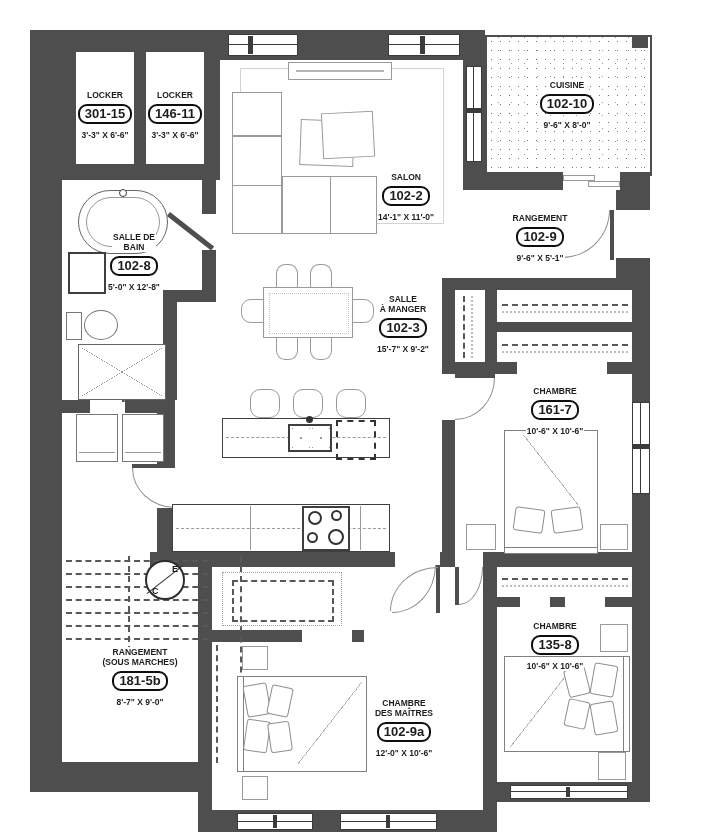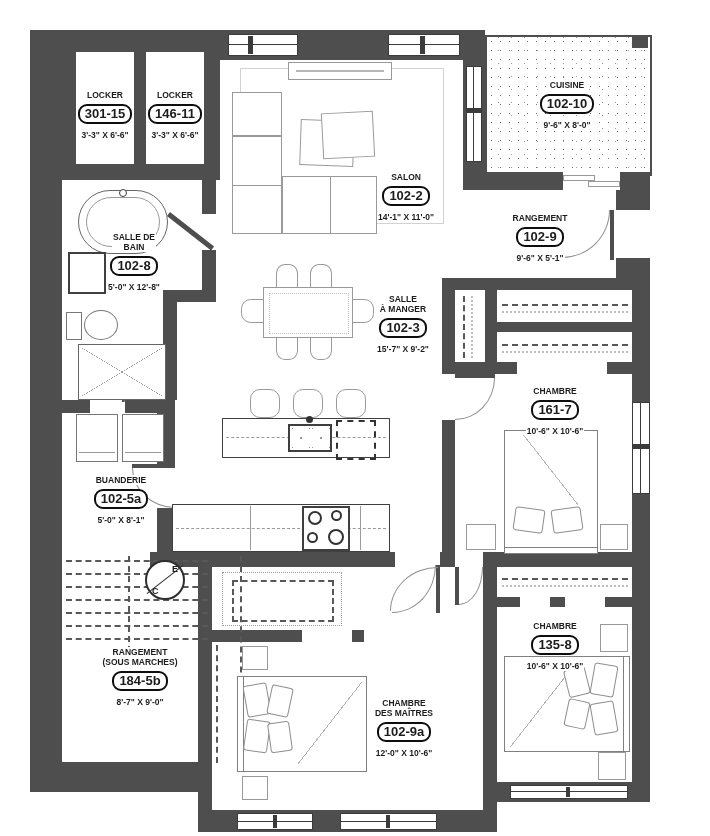--- a/index.html
+++ b/index.html
@@ -315,29 +315,24 @@
     <div class="rname">SALLE
 À MANGER</div>
     <span class="rnumwrap"><span class="rnum">102-3</span></span>
     <div class="rdims">15'-7" X 9'-2"</div>
   </div>
   <div class="rlabel" style="left:515px;top:380px;width:80px;">
     <div class="rname">CHAMBRE</div>
     <span class="rnumwrap"><span class="rnum">161-7</span></span>
     <div class="rdims">10'-6" X 10'-6"</div>
   </div>
-  <div class="rlabel" style="left:83px;top:469px;width:76px;">
-    <div class="rname">BUANDERIE</div>
-    <span class="rnumwrap"><span class="rnum">102-5a</span></span>
-    <div class="rdims">5'-0" X 8'-1"</div>
-  </div>
   <div class="rlabel" style="left:86px;top:647px;width:108px;">
     <div class="rname">RANGEMENT
 (SOUS MARCHES)</div>
-    <span class="rnumwrap"><span class="rnum">184-5b</span></span>
+    <span class="rnumwrap"><span class="rnum">181-5b</span></span>
     <div class="rdims">8'-7" X 9'-0"</div>
   </div>
   <div class="rlabel" style="left:357px;top:698px;width:94px;">
     <div class="rname">CHAMBRE
 DES MAÎTRES</div>
     <span class="rnumwrap"><span class="rnum">102-9a</span></span>
     <div class="rdims">12'-0" X 10'-6"</div>
   </div>
   <div class="rlabel" style="left:515px;top:615px;width:80px;">
     <div class="rname">CHAMBRE</div>

